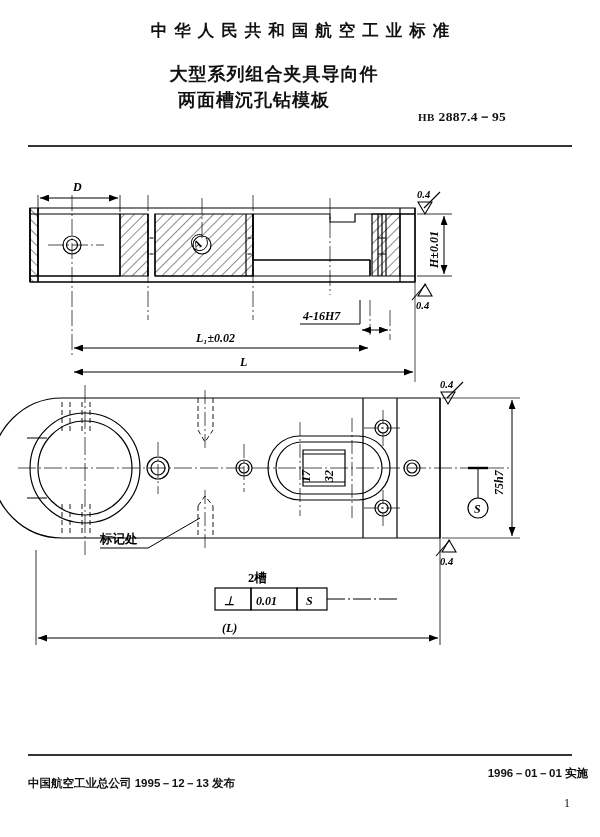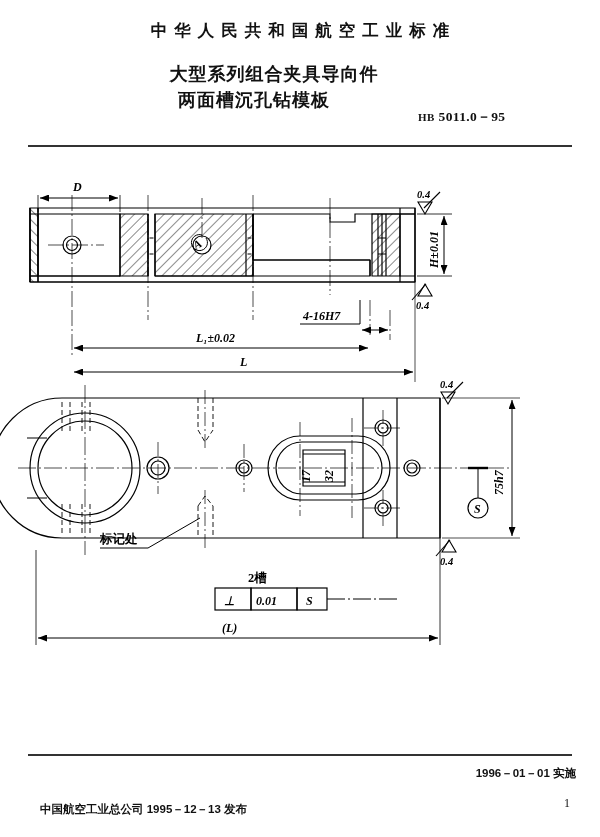--- a/index.html
+++ b/index.html
@@ -34,25 +34,25 @@
   .hdr-code .sm{font-size:11px;text-align:center;}
   .rule-top{
     position:absolute;left:28px;top:145px;width:544px;height:2px;background:#333;
   }
   .rule-bot{
     position:absolute;left:28px;top:754px;width:544px;height:2px;background:#333;
   }
 
   
   .ft-left{
-    position:absolute;left:28px;top:802px;
-    font-family:"Liberation Sans", sans-serif;font-weight:bold;font-size:11.5px;margin-left:12px;
+    position:absolute;left:28px;top:776px;
+    font-family:"Liberation Sans", sans-serif;font-weight:bold;font-size:11.5px;
   }
   .ft-right{
-    position:absolute;right:24px;top:766px;
+    position:absolute;right:12px;top:766px;
     font-family:"Liberation Sans", sans-serif;font-weight:bold;font-size:11.5px;
   }
   .ft-page{
     position:absolute;right:30px;top:796px;
     font-family:"Liberation Serif", serif;font-size:12px;
   }
 
   
   svg.draw{position:absolute;left:0;top:150px;width:600px;height:515px;}
   svg.draw text{font-family:"Liberation Serif", serif;}
@@ -61,21 +61,21 @@
   .lbl-cn{font-family:"Liberation Sans", sans-serif;font-size:12.5px;font-weight:bold;fill:#000;}
 </style>
 </head>
 <body>
 
 <div class="page">
 
   <div class="hdr-std">中华人民共和国航空工业标准</div>
   <div class="hdr-t1">大型系列组合夹具导向件</div>
   <div class="hdr-t2">两面槽沉孔钻模板</div>
-  <div class="hdr-code"><span class="sm">HB</span> <span>5011.0－95</span></div>
+  <div class="hdr-code"><span class="sm">HB</span> <span>2887.4－95</span></div>
 
   <div class="rule-top"></div>
 
   <svg class="draw" viewBox="0 0 600 515">
     <defs>
       <pattern id="hatchR" width="7" height="7" patternTransform="rotate(45)" patternUnits="userSpaceOnUse">
         <line x1="0" y1="0" x2="0" y2="7" stroke="#000" stroke-width="0.9"></line>
       </pattern>
       <pattern id="hatchL" width="7" height="7" patternTransform="rotate(-45)" patternUnits="userSpaceOnUse">
         <line x1="0" y1="0" x2="0" y2="7" stroke="#000" stroke-width="0.9"></line>

